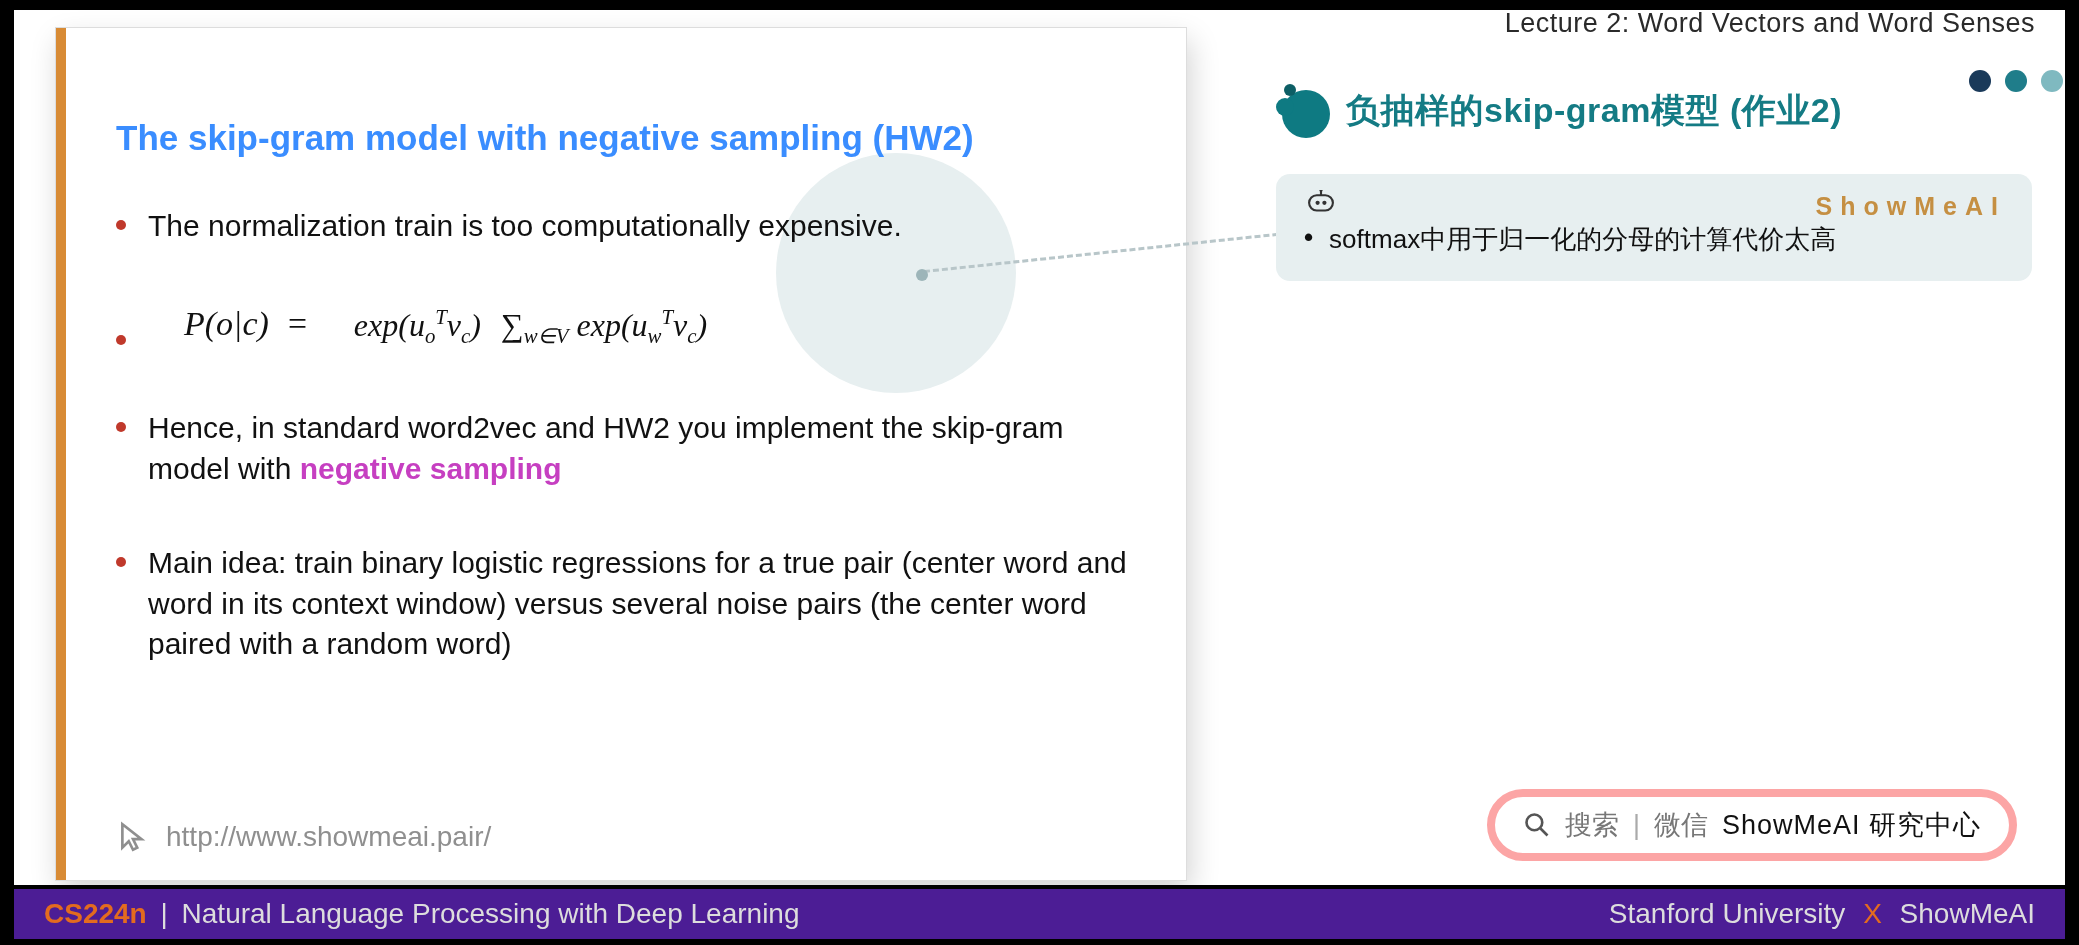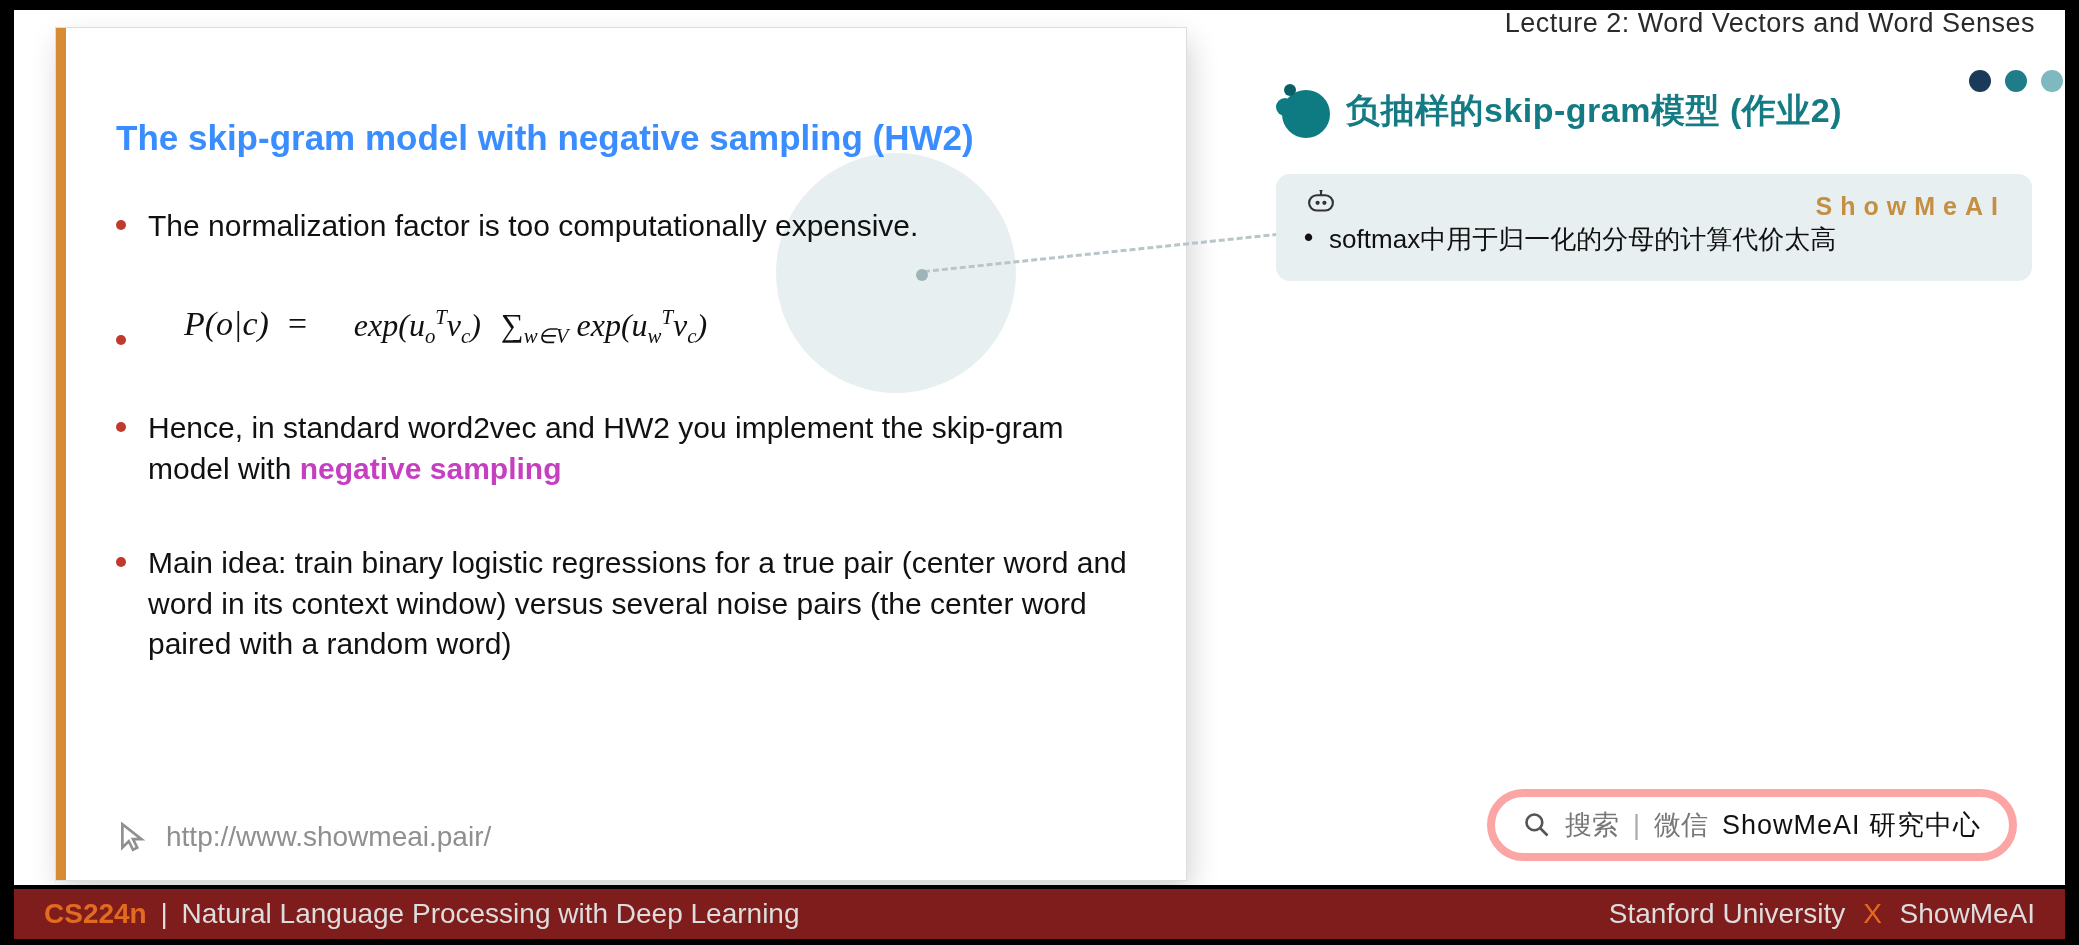--- a/index.html
+++ b/index.html
@@ -223,21 +223,21 @@
   }
   .search-pill .hint { color: #777; font-size: 27px; }
   .search-pill .sep  { color: #aaa; font-size: 27px; }
   .search-pill .wx   { color: #777; font-size: 27px; }
   .search-pill .strong { color: #111; font-size: 27px; font-weight: 400; letter-spacing: 1px; text-align: center; }
 
   .footer {
     position: absolute;
     left: 14px; right: 14px; bottom: 6px;
     height: 50px;
-    background: #7f1d1d;
+    background: #4c1d95;
     display: flex;
     align-items: center;
     justify-content: space-between;
     padding: 8px 30px;
     color: #ddd;
     font-size: 28px;
   }
   .footer .left .course { color: #e36b1f; font-weight: 700; }
   .footer .left .pipe   { color: #ddd; margin: 0 6px; }
   .footer .left .sub    { color: #ddd; font-weight: 300; font-family: "Segoe UI Light","Segoe UI",Arial,sans-serif;}
@@ -261,21 +261,21 @@
     <div class="slide-accent"></div>
     <div class="bubble"></div>
 
     <div class="slide-body">
       <div class="slide-title">The skip-gram model with negative sampling (HW2)</div>
 
       <div class="bullets">
 
         <div class="bullet">
           <span class="dot"></span>
-          <span class="txt">The normalization factor is too computationally expensive.</span>
+          <span class="txt">The normalization train is too computationally expensive.</span>
         </div>
 
         <div class="bullet formula-row">
           <span class="dot" style="margin-top:34px;"></span>
           <span class="txt">
             <span style="font-style:italic;">P</span>(o|<span style="font-style:italic;">c</span>) &nbsp;=&nbsp;
             <span class="frac">
               <span class="num">exp(<span>u</span><sub>o</sub><sup>T</sup><span>v</span><sub>c</sub>)</span>
               <span class="bar"></span>
               <span class="den">∑<sub>w∈V</sub>&nbsp;exp(<span>u</span><sub>w</sub><sup>T</sup><span>v</span><sub>c</sub>)</span>

